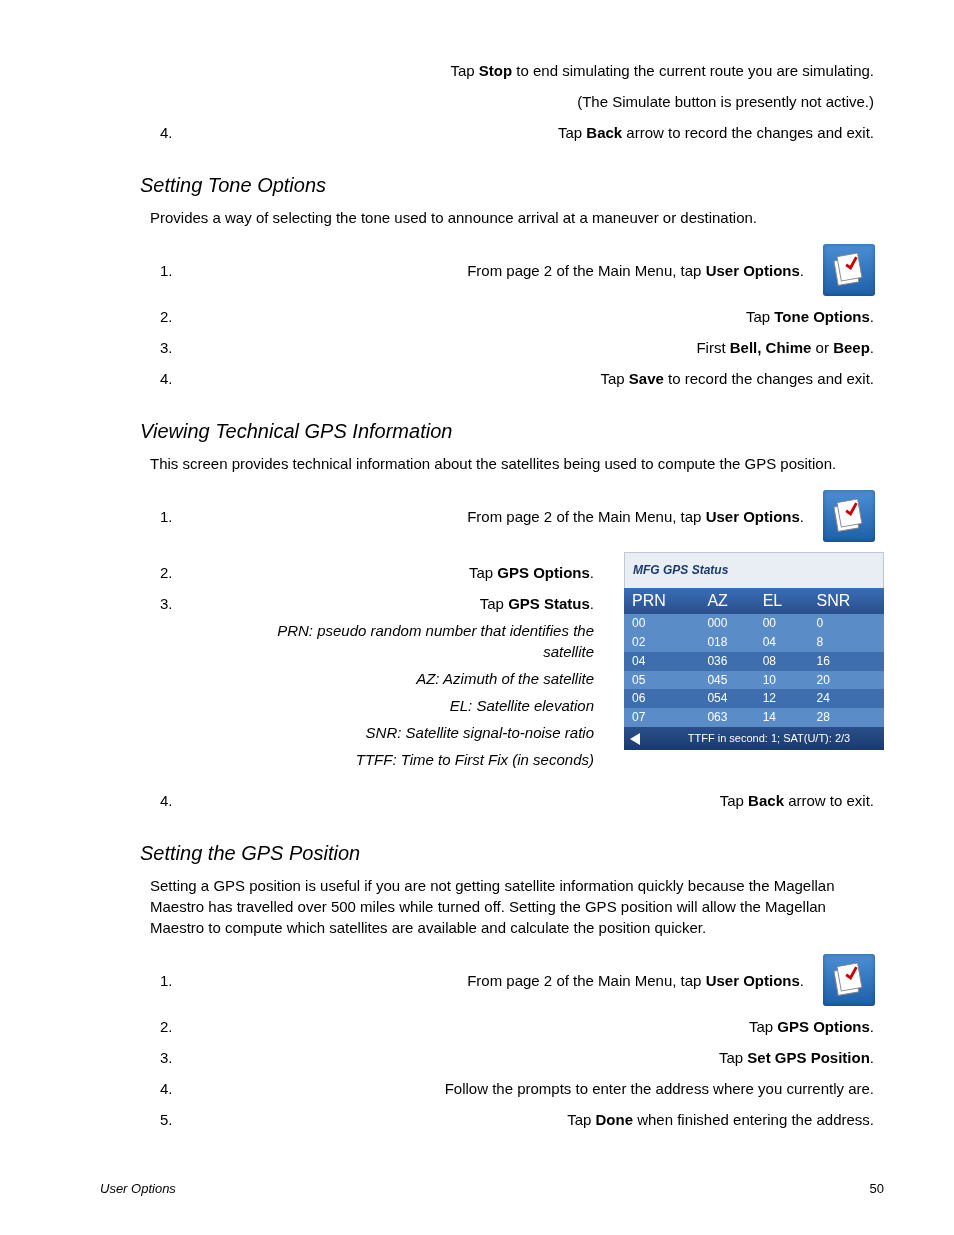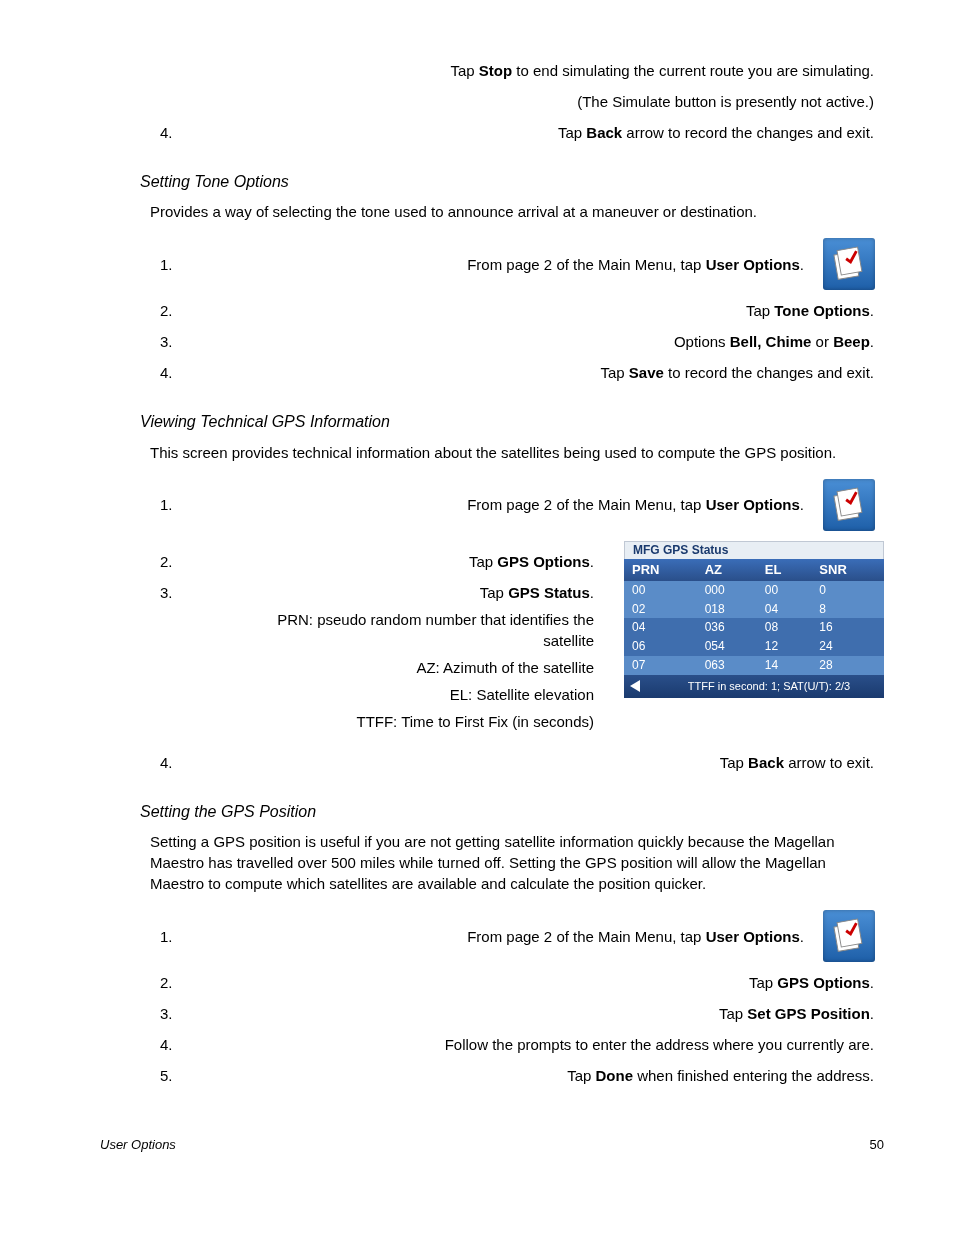--- a/index.html
+++ b/index.html
@@ -8,38 +8,38 @@
     color: #000;
     margin: 0;
     padding: 50px 70px 40px 100px;
     width: 954px;
     box-sizing: border-box;
     line-height: 1.4;
   }
   .ol-row { display:flex; margin: 10px 0 10px 60px; }
   .ol-num { width: 40px; flex-shrink:0; }
   .ol-body { flex:1; padding-right:10px;text-align:right; }
-  .sub { margin-left: 40px; margin-top: 6px; }
-  h3.italic { font-style: italic; font-weight: normal; font-size: 16px; margin: 28px 0 8px 40px; }
+  .sub { margin-left: 40px; margin-top: 6px; font-style: italic; }
+  h3.italic { font-style: italic; font-weight: normal; font-size: 20px; margin: 28px 0 8px 40px; }
   .para { margin: 4px 0 16px 50px; }
   .icon-col { width: 70px; display:flex; align-items:center; justify-content:center; }
   .user-opt-icon {
     width: 52px; height: 52px;
     background: linear-gradient(#4a8fd6,#1e5fa8);
     border-radius:3px;
     display:flex; align-items:center; justify-content:center;
     box-shadow: inset 0 0 4px rgba(0,0,0,.3);
   }
   .user-opt-icon svg { width:38px; height:38px; }
   .footer { display:flex; justify-content:space-between; font-style:italic; font-size:13px; margin-top:50px; margin-left:0; }
   
   .gps-box { width:260px; font-size:12px; font-family: Arial, sans-serif; }
-  .gps-title { background:#e8eef4; color:#1a3a6e; font-weight:bold; padding:0 8px; border:1px solid #c0c8d4; border-bottom:none;}
+  .gps-title { background:#e8eef4; color:#1a3a6e; font-weight:bold; padding:9px 8px; border:1px solid #c0c8d4; border-bottom:none;font-style:italic;}
   .gps-table { width:100%; border-collapse:collapse; }
-  .gps-table th { background: linear-gradient(#3a6db8,#2a4f8a); color:#fff; text-align:left; padding:2px 8px; font-weight:bold; font-size:13px;}
+  .gps-table th { background: linear-gradient(#3a6db8,#2a4f8a); color:#fff; text-align:left; padding:2px 8px; font-weight:normal; font-size:16px;}
   .gps-table td { color:#fff; padding:1px 8px; font-size:12px;}
   .gps-table tr.light td { background:#5a8cc8; }
   .gps-table tr.dark  td { background:#3f6eae; }
   .gps-footer { background: linear-gradient(#2a4f8a,#1a3a6e); color:#fff; font-size:11px; padding:4px 6px; display:flex; align-items:center; gap:20px;}
   .gps-footer .arrow { width:0;height:0;border-top:6px solid transparent;border-bottom:6px solid transparent;border-right:10px solid #fff;}
   .two-col { display:flex; gap:20px; align-items:flex-start; }
   .left-steps { flex:1; }
   b { font-weight:bold; }
 </style>
 </head>
@@ -82,21 +82,21 @@
 </div>
 <div class="ol-row">
   <div class="ol-num">2.</div>
   <div class="ol-body">
     <span>Tap </span><b>Tone Options</b><span>.</span>
   </div>
 </div>
 <div class="ol-row">
   <div class="ol-num">3.</div>
   <div class="ol-body">
-    <span>Options </span><b>Bell, Chime</b><span> or </span><b>Beep</b><span>.</span>
+    <span>First </span><b>Bell, Chime</b><span> or </span><b>Beep</b><span>.</span>
   </div>
 </div>
 <div class="ol-row">
   <div class="ol-num">4.</div>
   <div class="ol-body">
     <span>Tap </span><b>Save</b><span> to record the changes and exit.</span>
   </div>
 </div>
 
 <h3 class="italic">Viewing Technical GPS Information</h3>
@@ -128,20 +128,21 @@
         <span>Tap </span><b>GPS Options</b><span>.</span>
       </div>
     </div>
     <div class="ol-row">
       <div class="ol-num">3.</div>
       <div class="ol-body">
         <span>Tap </span><b>GPS Status</b><span>.</span>
         <div class="sub">PRN: pseudo random number that identifies the satellite</div>
         <div class="sub">AZ:  Azimuth of the satellite</div>
         <div class="sub">EL:  Satellite elevation</div>
+        <div class="sub">SNR: Satellite signal-to-noise ratio</div>
         <div class="sub">TTFF: Time to First Fix (in seconds)</div>
       </div>
     </div>
   </div>
   <div class="gps-box">
     <div class="gps-title">MFG GPS Status</div>
     <table class="gps-table">
       <tbody>
           <tr>
         <th>PRN</th>
@@ -160,20 +161,26 @@
             <td>018</td>
             <td>04</td>
             <td>8</td>
           </tr>
       <tr class="dark">
             <td>04</td>
             <td>036</td>
             <td>08</td>
             <td>16</td>
           </tr>
+      <tr class="light">
+            <td>05</td>
+            <td>045</td>
+            <td>10</td>
+            <td>20</td>
+          </tr>
       <tr class="dark">
             <td>06</td>
             <td>054</td>
             <td>12</td>
             <td>24</td>
           </tr>
       <tr class="light">
             <td>07</td>
             <td>063</td>
             <td>14</td>

